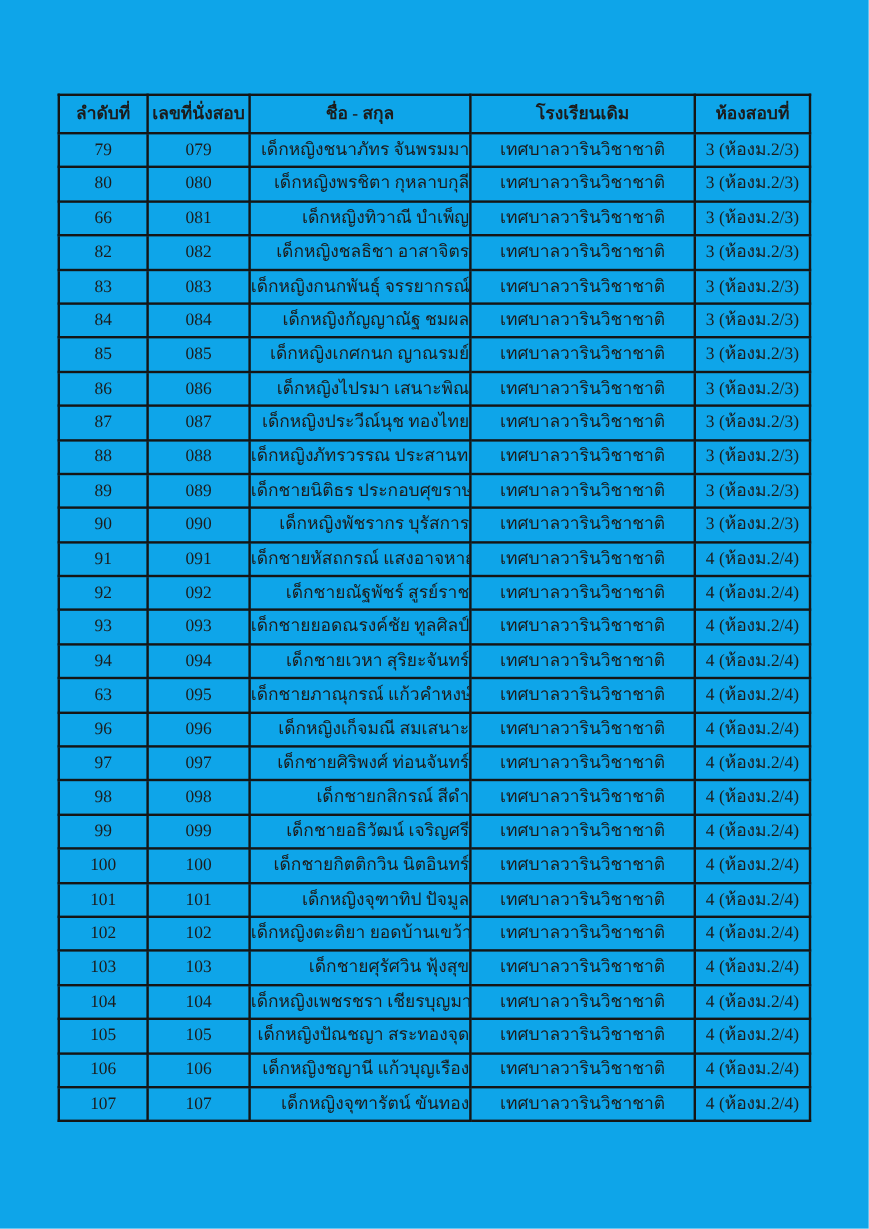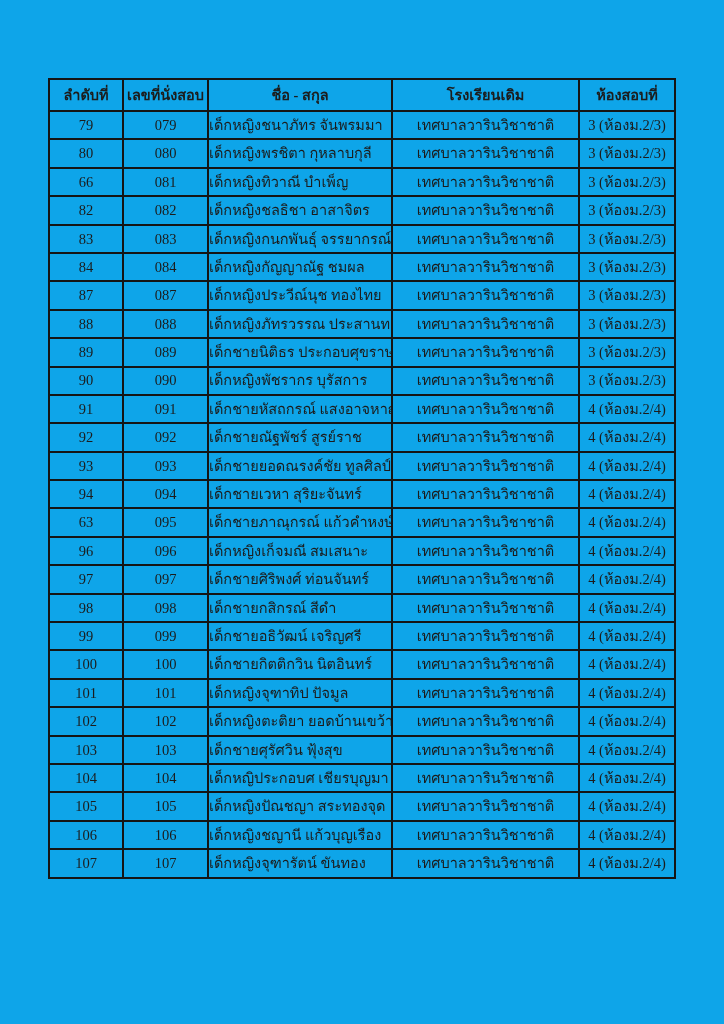--- a/index.html
+++ b/index.html
@@ -45,21 +45,21 @@
     text-align: center;
     vertical-align: middle;
   }
   table.exam-table td {
     height: 26.4px;
     font-weight: normal;
     vertical-align: middle;
   }
   td.c { text-align: center; }
   td.l {
-    text-align: left;
+    text-align: right;
     padding-left: 4px;
     white-space: pre; 
   }
 </style>
 </head>
 <body>
 
 <div class="page">
   <table class="exam-table">
     <colgroup>
@@ -115,20 +115,34 @@
           <td class="c">3 (ห้องม.2/3)</td>
         </tr>
         <tr>
           <td class="c">84</td>
           <td class="c">084</td>
           <td class="l">เด็กหญิงกัญญาณัฐ  ชมผล</td>
           <td class="c">เทศบาลวารินวิชาชาติ</td>
           <td class="c">3 (ห้องม.2/3)</td>
         </tr>
         <tr>
+          <td class="c">85</td>
+          <td class="c">085</td>
+          <td class="l">เด็กหญิงเกศกนก  ญาณรมย์</td>
+          <td class="c">เทศบาลวารินวิชาชาติ</td>
+          <td class="c">3 (ห้องม.2/3)</td>
+        </tr>
+        <tr>
+          <td class="c">86</td>
+          <td class="c">086</td>
+          <td class="l">เด็กหญิงไปรมา  เสนาะพิณ</td>
+          <td class="c">เทศบาลวารินวิชาชาติ</td>
+          <td class="c">3 (ห้องม.2/3)</td>
+        </tr>
+        <tr>
           <td class="c">87</td>
           <td class="c">087</td>
           <td class="l">เด็กหญิงประวีณ์นุช  ทองไทย</td>
           <td class="c">เทศบาลวารินวิชาชาติ</td>
           <td class="c">3 (ห้องม.2/3)</td>
         </tr>
         <tr>
           <td class="c">88</td>
           <td class="c">088</td>
           <td class="l">เด็กหญิงภัทรวรรณ  ประสานทอง</td>
@@ -236,21 +250,21 @@
         <tr>
           <td class="c">103</td>
           <td class="c">103</td>
           <td class="l">เด็กชายศุรัศวิน  ฟุ้งสุข</td>
           <td class="c">เทศบาลวารินวิชาชาติ</td>
           <td class="c">4 (ห้องม.2/4)</td>
         </tr>
         <tr>
           <td class="c">104</td>
           <td class="c">104</td>
-          <td class="l">เด็กหญิประกอบศ  เชียรบุญมา</td>
+          <td class="l">เด็กหญิงเพชรชรา  เชียรบุญมา</td>
           <td class="c">เทศบาลวารินวิชาชาติ</td>
           <td class="c">4 (ห้องม.2/4)</td>
         </tr>
         <tr>
           <td class="c">105</td>
           <td class="c">105</td>
           <td class="l">เด็กหญิงปัณชญา  สระทองจุด</td>
           <td class="c">เทศบาลวารินวิชาชาติ</td>
           <td class="c">4 (ห้องม.2/4)</td>
         </tr>

